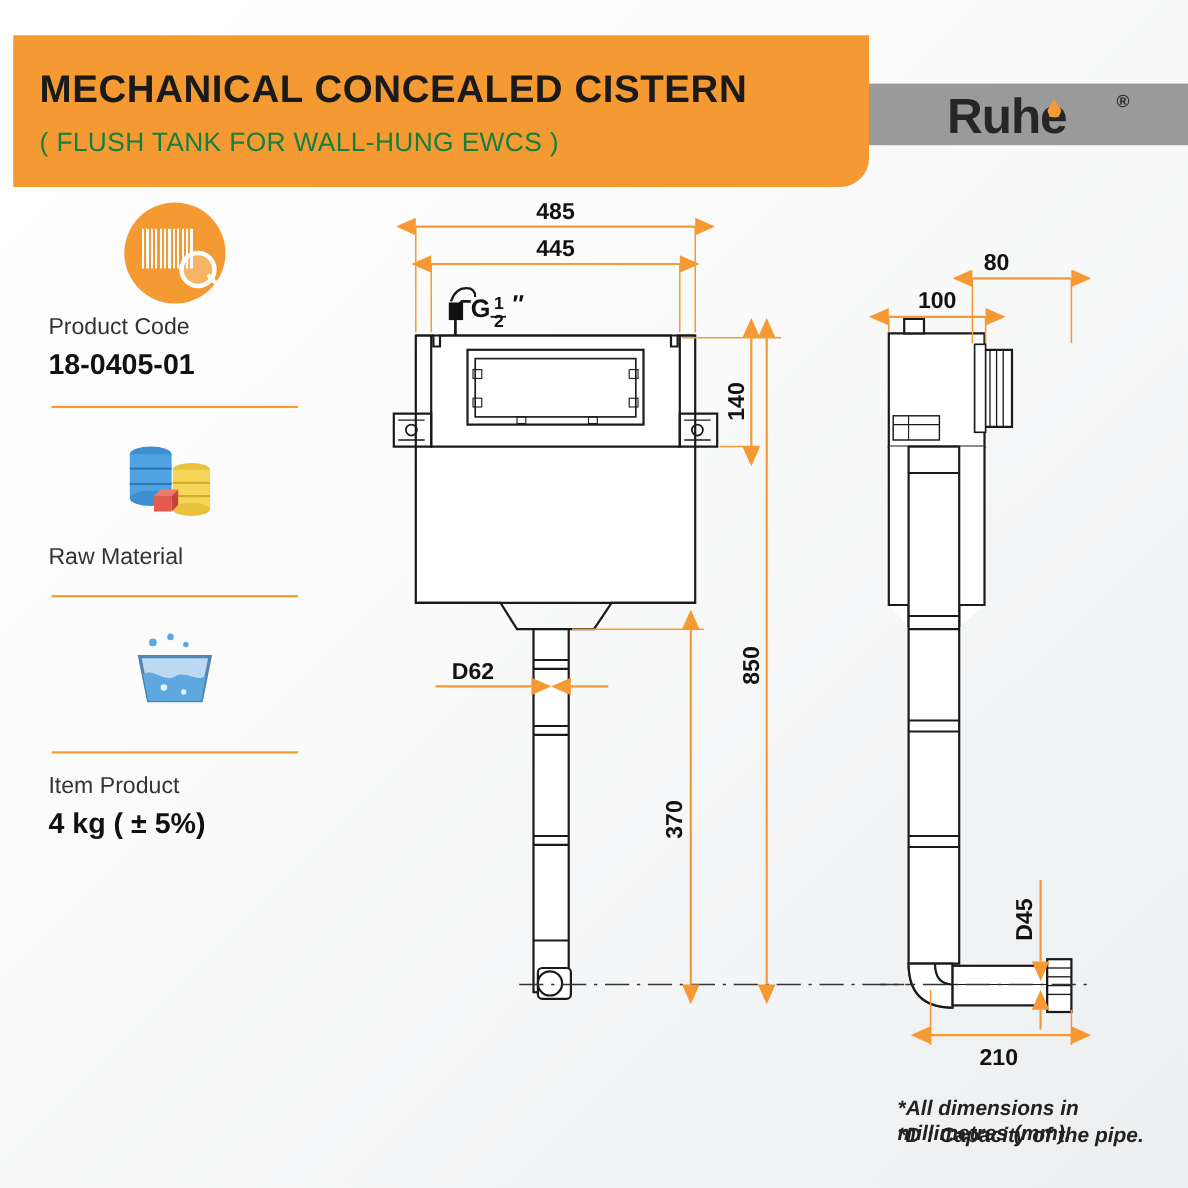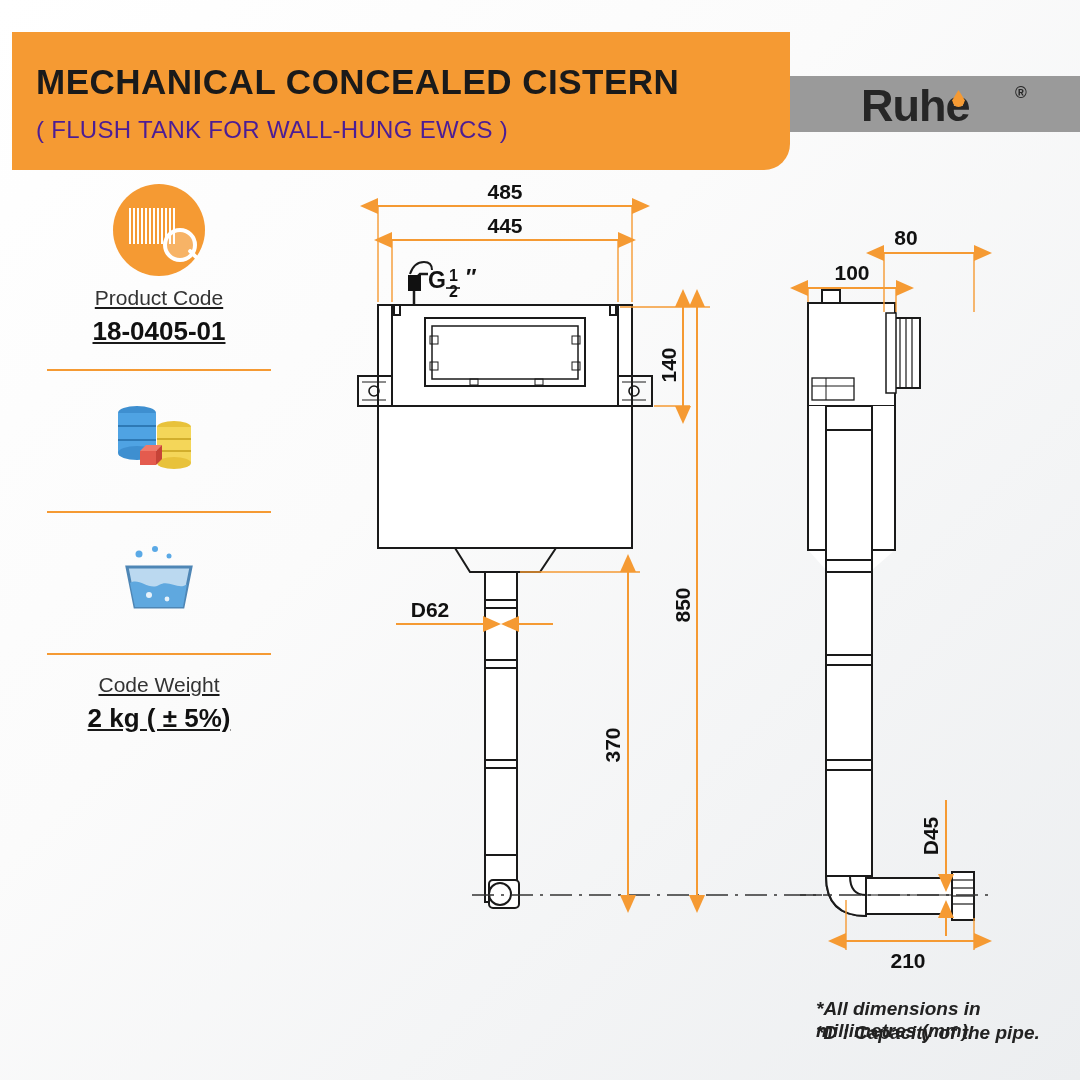--- a/index.html
+++ b/index.html
@@ -26,41 +26,41 @@
     background:#9a9a9a;
   }
   .title-main {
     position:absolute; left:24px; top:30px;
     font-size:35px; font-weight:bold; letter-spacing:0.5px;
     color:#1a1a1a; white-space:nowrap;
   }
   .title-sub {
     position:absolute; left:24px; top:84px;
     font-size:24px; font-weight:normal; letter-spacing:0.3px;
-    color:#4c1d95; white-space:nowrap;
+    color:#15803d; white-space:nowrap;
   }
   .brand {
     position:absolute; left:849px; top:48px;
     font-size:45px; font-weight:bold; color:#262626;
     letter-spacing:-1px;
   }
   .drop-shape {
     position:absolute; left:940px; top:58px;
     width:13px; height:17px;
     background:#F59A33;
     border-radius:50% 50% 50% 50% / 60% 60% 40% 40%;
     clip-path: polygon(50% 0%, 100% 62%, 80% 100%, 20% 100%, 0% 62%);
   }
   .brand-reg {
     position:absolute; left:1003px; top:52px;
     font-size:16px; font-weight:bold; color:#262626;
   }
 
   
-  .spec-col { position:absolute; left:44px; top:180px; width:230px; text-align:center;text-decoration:underline; }
+  .spec-col { position:absolute; left:44px; top:180px; width:230px; text-align:left; }
   .spec-block { position:relative; width:230px; }
   .spec-icon-wrap { display:flex; justify-content:center; align-items:center; height:100px; }
   .spec-label { font-size:21px; color:#333; margin-top:6px; }
   .spec-value { font-size:26px; font-weight:bold; color:#111; margin-top:6px; }
   .spec-divider { width:224px; height:2px; background:#F59A33; margin:22px auto 18px auto; }
 
   .circle-icon {
     width:92px; height:92px; border-radius:50%; background:#F59A33;
     display:flex; align-items:center; justify-content:center;
     position:relative;
@@ -134,20 +134,21 @@
         <rect x="53" y="34" width="34" height="36" fill="#F4D659"></rect>
         <ellipse cx="70" cy="70" rx="17" ry="6" fill="#E8C23B"></ellipse>
         <line x1="53" y1="46" x2="87" y2="46" stroke="#D2AE2C" stroke-width="2"></line>
         <line x1="53" y1="58" x2="87" y2="58" stroke="#D2AE2C" stroke-width="2"></line>
 
         <rect x="36" y="58" width="16" height="14" fill="#E45B4E"></rect>
         <polygon points="36,58 42,52 58,52 52,58" fill="#F07A6A"></polygon>
         <polygon points="52,58 58,52 58,66 52,72" fill="#C64338"></polygon>
       </svg>
     </div>
+    <div class="spec-label">Raw Material</div>
   </div>
 
   <div class="spec-divider"></div>
 
   <div class="spec-block">
     <div class="spec-icon-wrap">
       <svg width="100" height="80" viewBox="0 0 100 80">
         <circle cx="30" cy="13" r="3.5" fill="#5AA9E6"></circle>
         <circle cx="46" cy="8" r="3" fill="#5AA9E6"></circle>
         <circle cx="60" cy="15" r="2.5" fill="#5AA9E6"></circle>
@@ -155,22 +156,22 @@
         <path d="M21 42 C30 36, 40 50, 50 44 C60 38, 70 50, 78 43 L74 66 L26 66 Z" fill="#5FA8DF"></path>
         <circle cx="40" cy="54" r="3" fill="#ffffff" opacity="0.85"></circle>
         <circle cx="58" cy="58" r="2.4" fill="#ffffff" opacity="0.85"></circle>
       </svg>
     </div>
   </div>
 
   <div class="spec-divider"></div>
 
   <div class="spec-block">
-    <div class="spec-label">Code Weight</div>
-    <div class="spec-value">2 kg ( ± 5%)</div>
+    <div class="spec-label">Item Product</div>
+    <div class="spec-value">4 kg ( ± 5%)</div>
   </div>
 </div>
 
 <svg class="drawing" viewBox="0 0 1080 1080">
   <defs>
     <marker id="arrL" markerWidth="10" markerHeight="8" refX="9" refY="4" orient="auto">
       <path d="M9,0 L9,8 L0,4 z" fill="#F59A33"></path>
     </marker>
     <marker id="arrR" markerWidth="10" markerHeight="8" refX="1" refY="4" orient="auto">
       <path d="M1,0 L1,8 L10,4 z" fill="#F59A33"></path>

